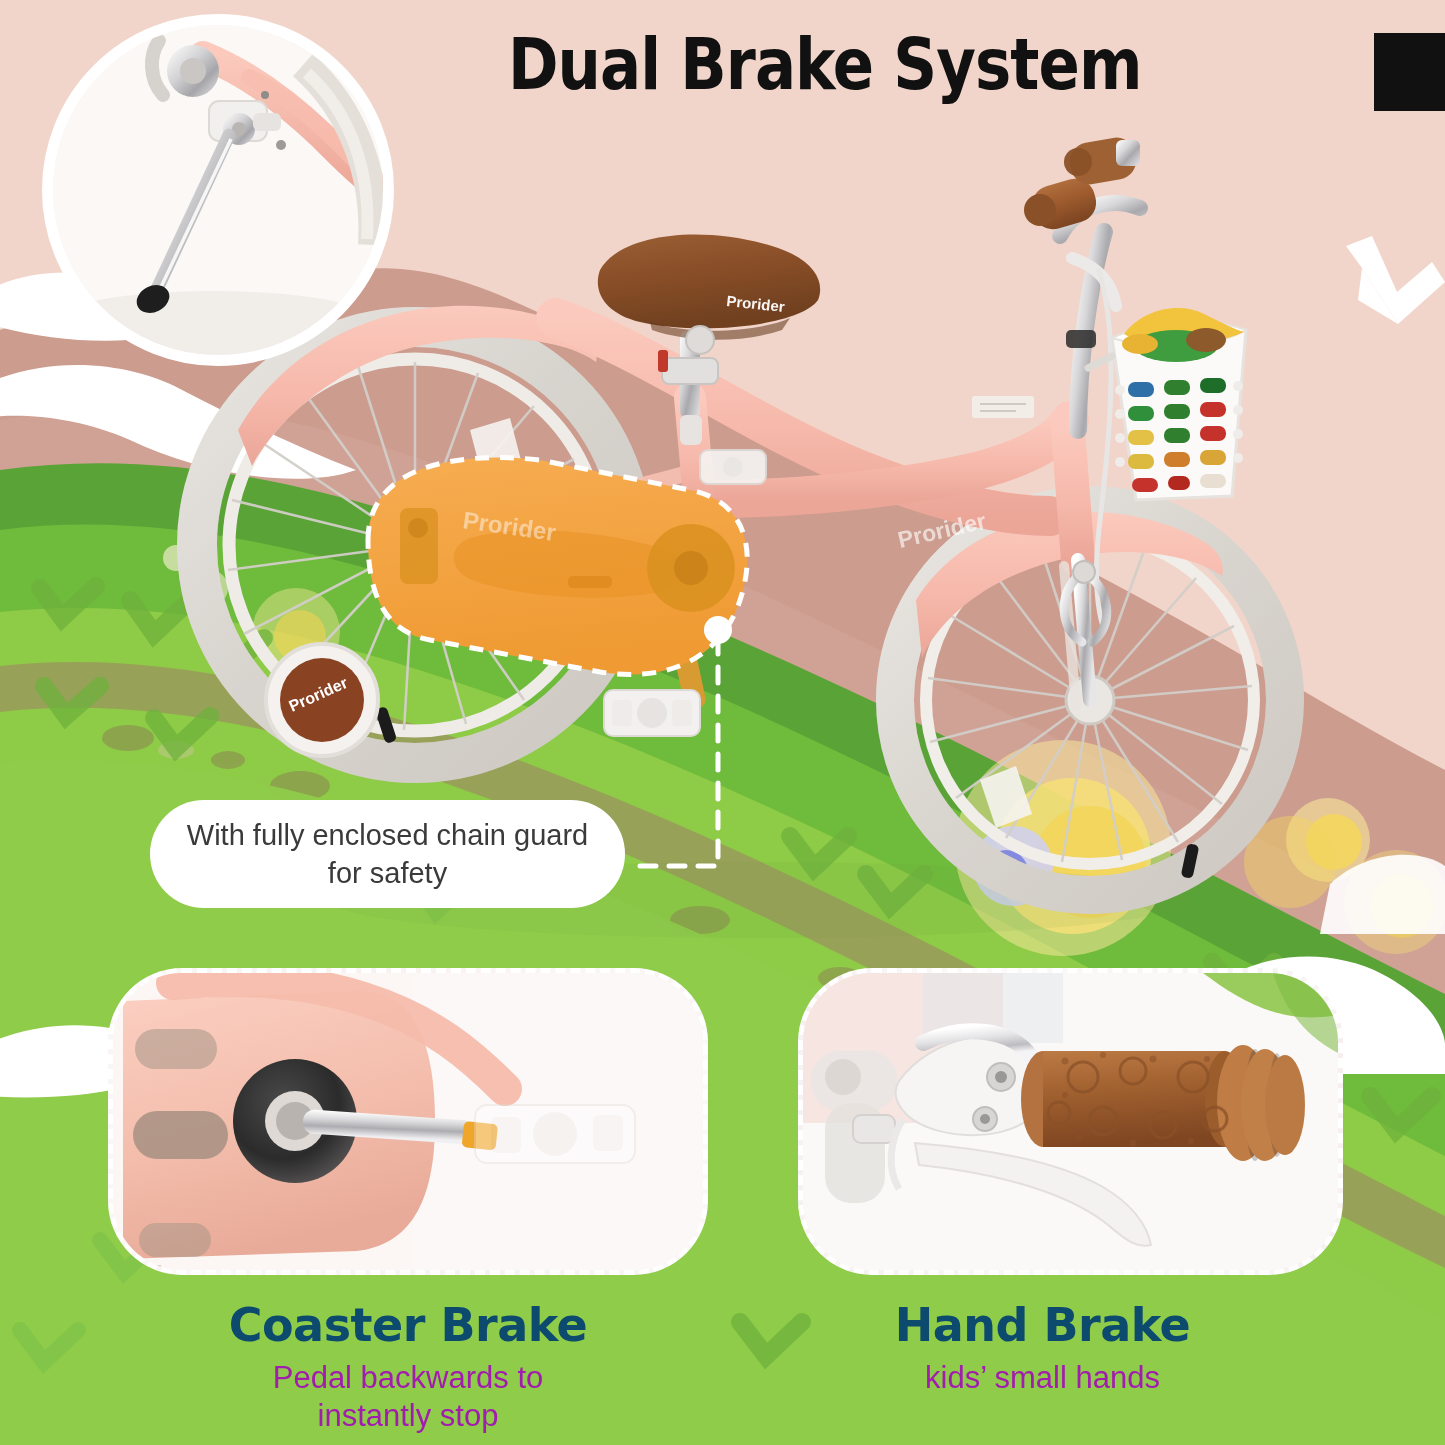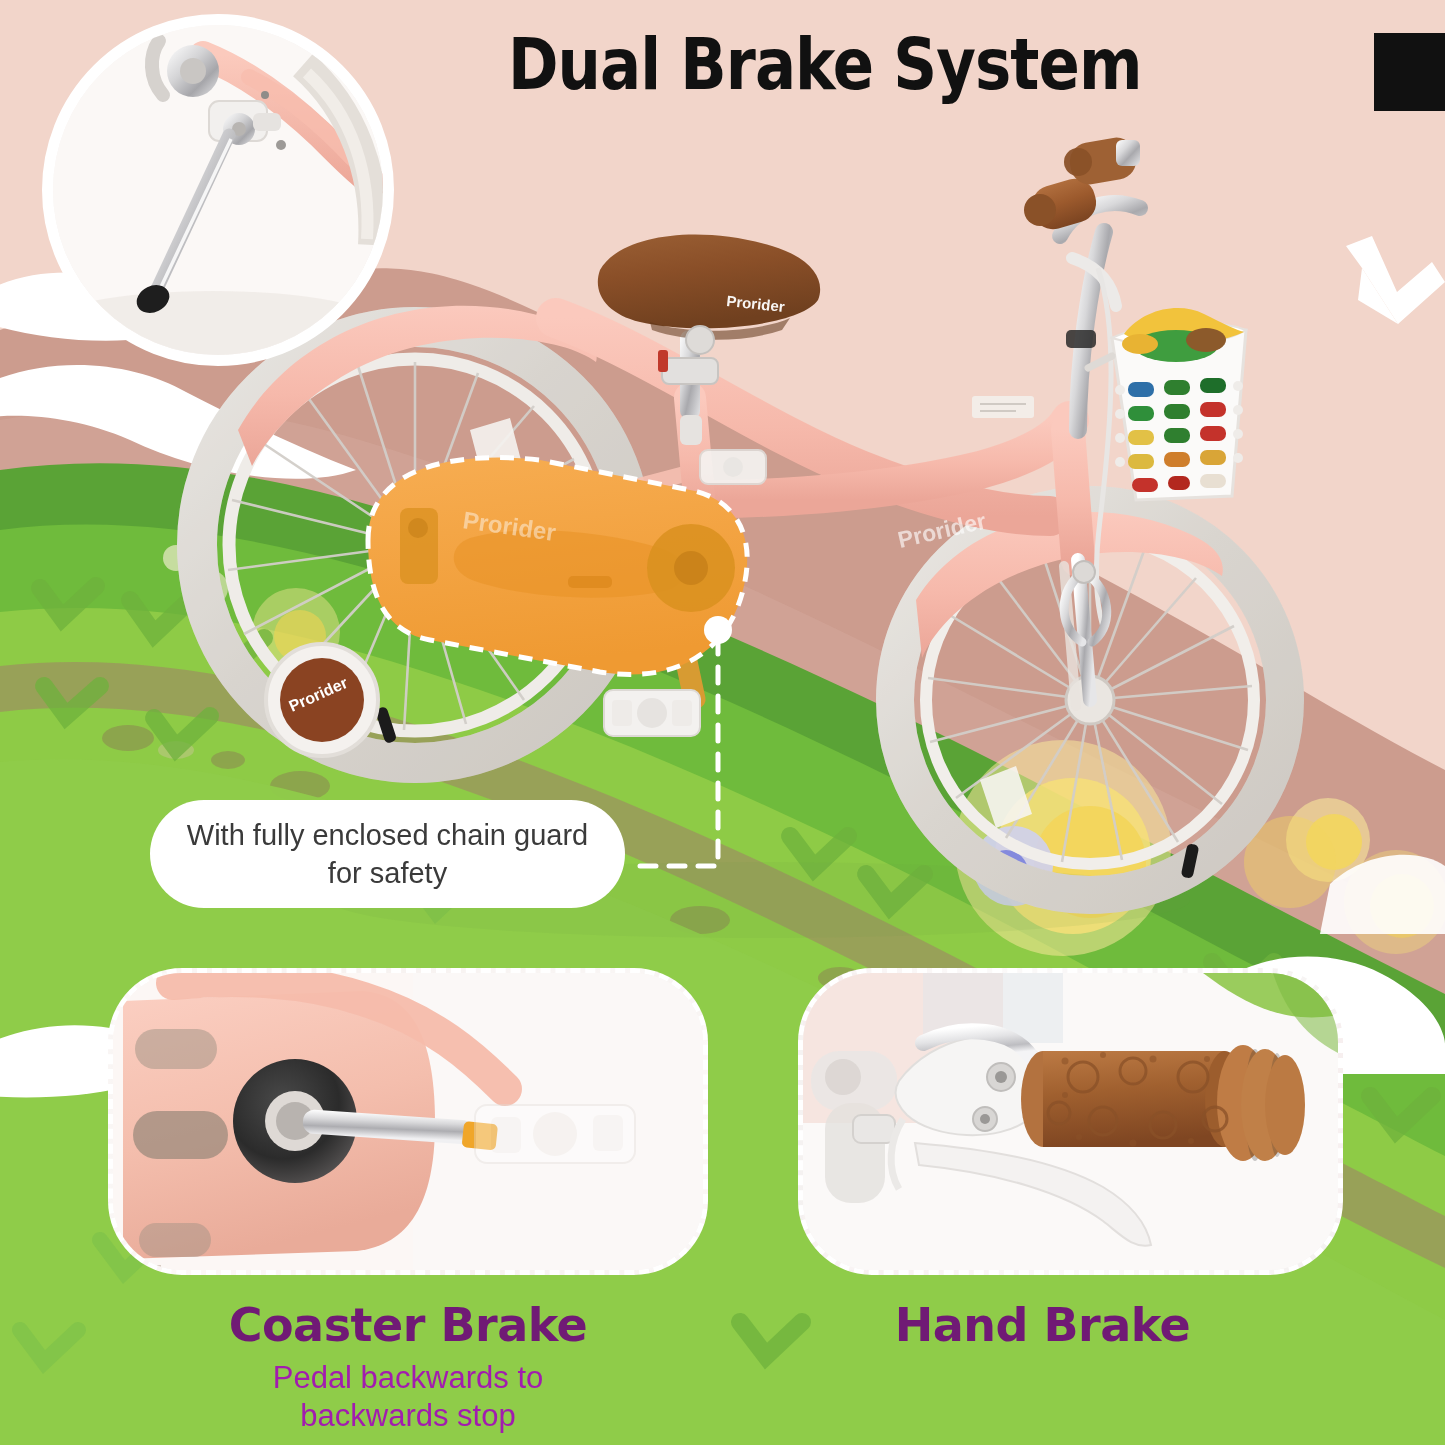--- a/index.html
+++ b/index.html
@@ -59,21 +59,21 @@
     left:108px;top:968px;width:600px;height:307px;
     background:linear-gradient(115deg,#fdf9f8 0%,#f7f2f0 50%,#faf7f6 100%);
   }
   #hand-card{
     left:798px;top:968px;width:545px;height:307px;
     background:linear-gradient(110deg,#f6eeee 0%,#fbf9f9 45%,#f4f1f0 100%);
   }
 
   
   .feat-title{
-    font-size:46px;font-weight:bold;color:#701a75;text-align:center;
+    font-size:46px;font-weight:bold;color:#0c4a6e;text-align:center;
     font-family:"DejaVu Sans","Liberation Sans",sans-serif;
     letter-spacing:-0.5px;
   }
   .feat-sub{
     font-size:31px;color:#a21caf;text-align:center;line-height:1.22;
     margin-top:7px;
   }
   #coaster-label{left:108px;top:1298px;width:600px;}
   #hand-label{left:770px;top:1298px;width:545px;}
 </style>
@@ -655,23 +655,24 @@
 
       <path d="M400 0 L535 0 L535 42 C 480 52, 440 30, 400 0 Z" fill="#8fc74b" opacity="0.9"></path>
       <path d="M470 0 L535 0 L535 80 C 500 62, 480 32, 470 0 Z" fill="#7cb93f" opacity="0.55"></path>
     </svg>
   </div>
 
   <div class="abs" id="coaster-label">
     <div class="feat-title">Coaster Brake</div>
     <div class="feat-sub">
       <div>Pedal backwards to</div>
-      <div>backwards stop</div>
+      <div>instantly stop</div>
     </div>
   </div>
 
   <div class="abs" id="hand-label">
     <div class="feat-title">Hand Brake</div>
     <div class="feat-sub">
+      <div>kids’ small hands</div>
     </div>
   </div>
 
 </div>
 
 </body></html>

